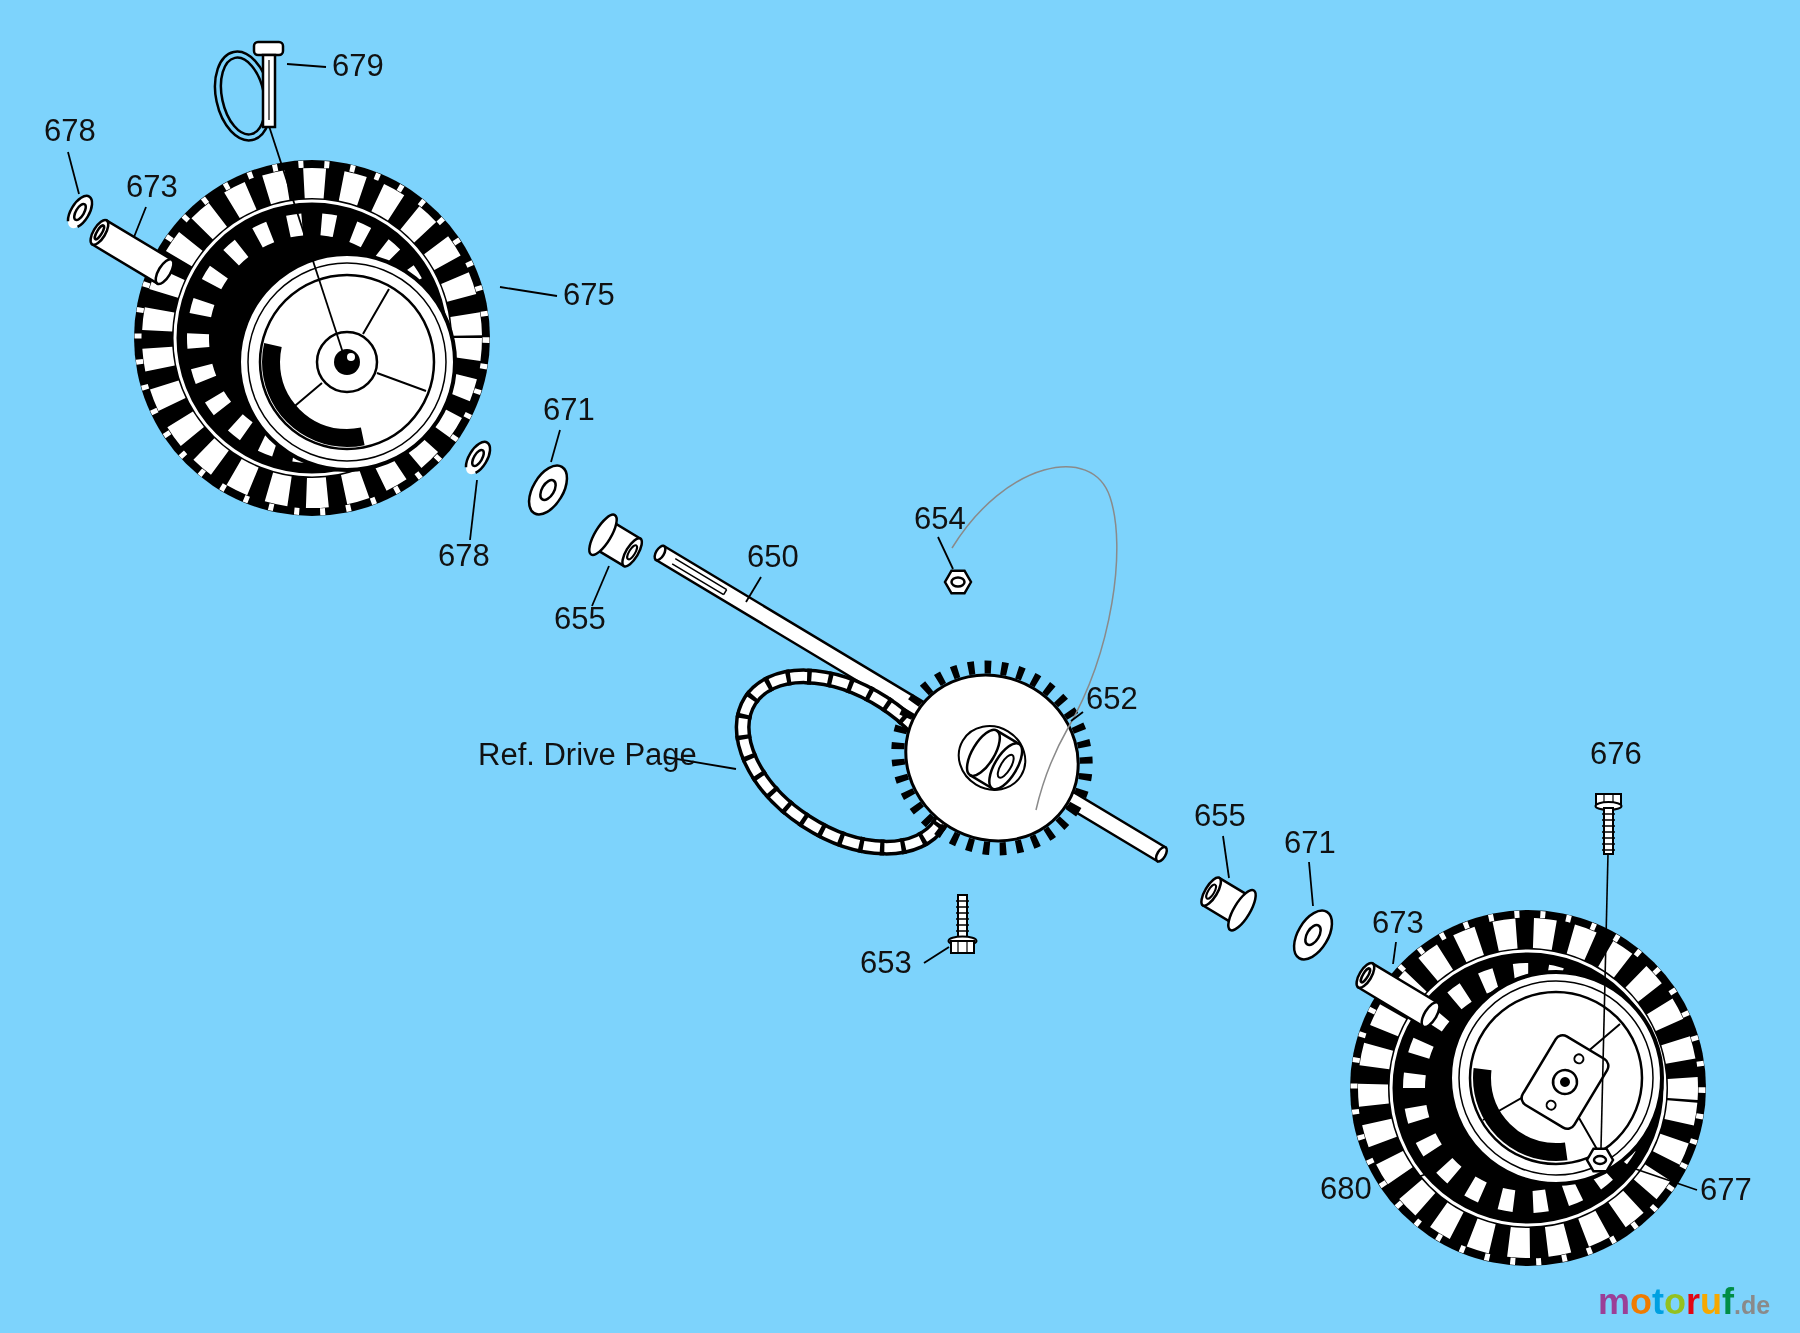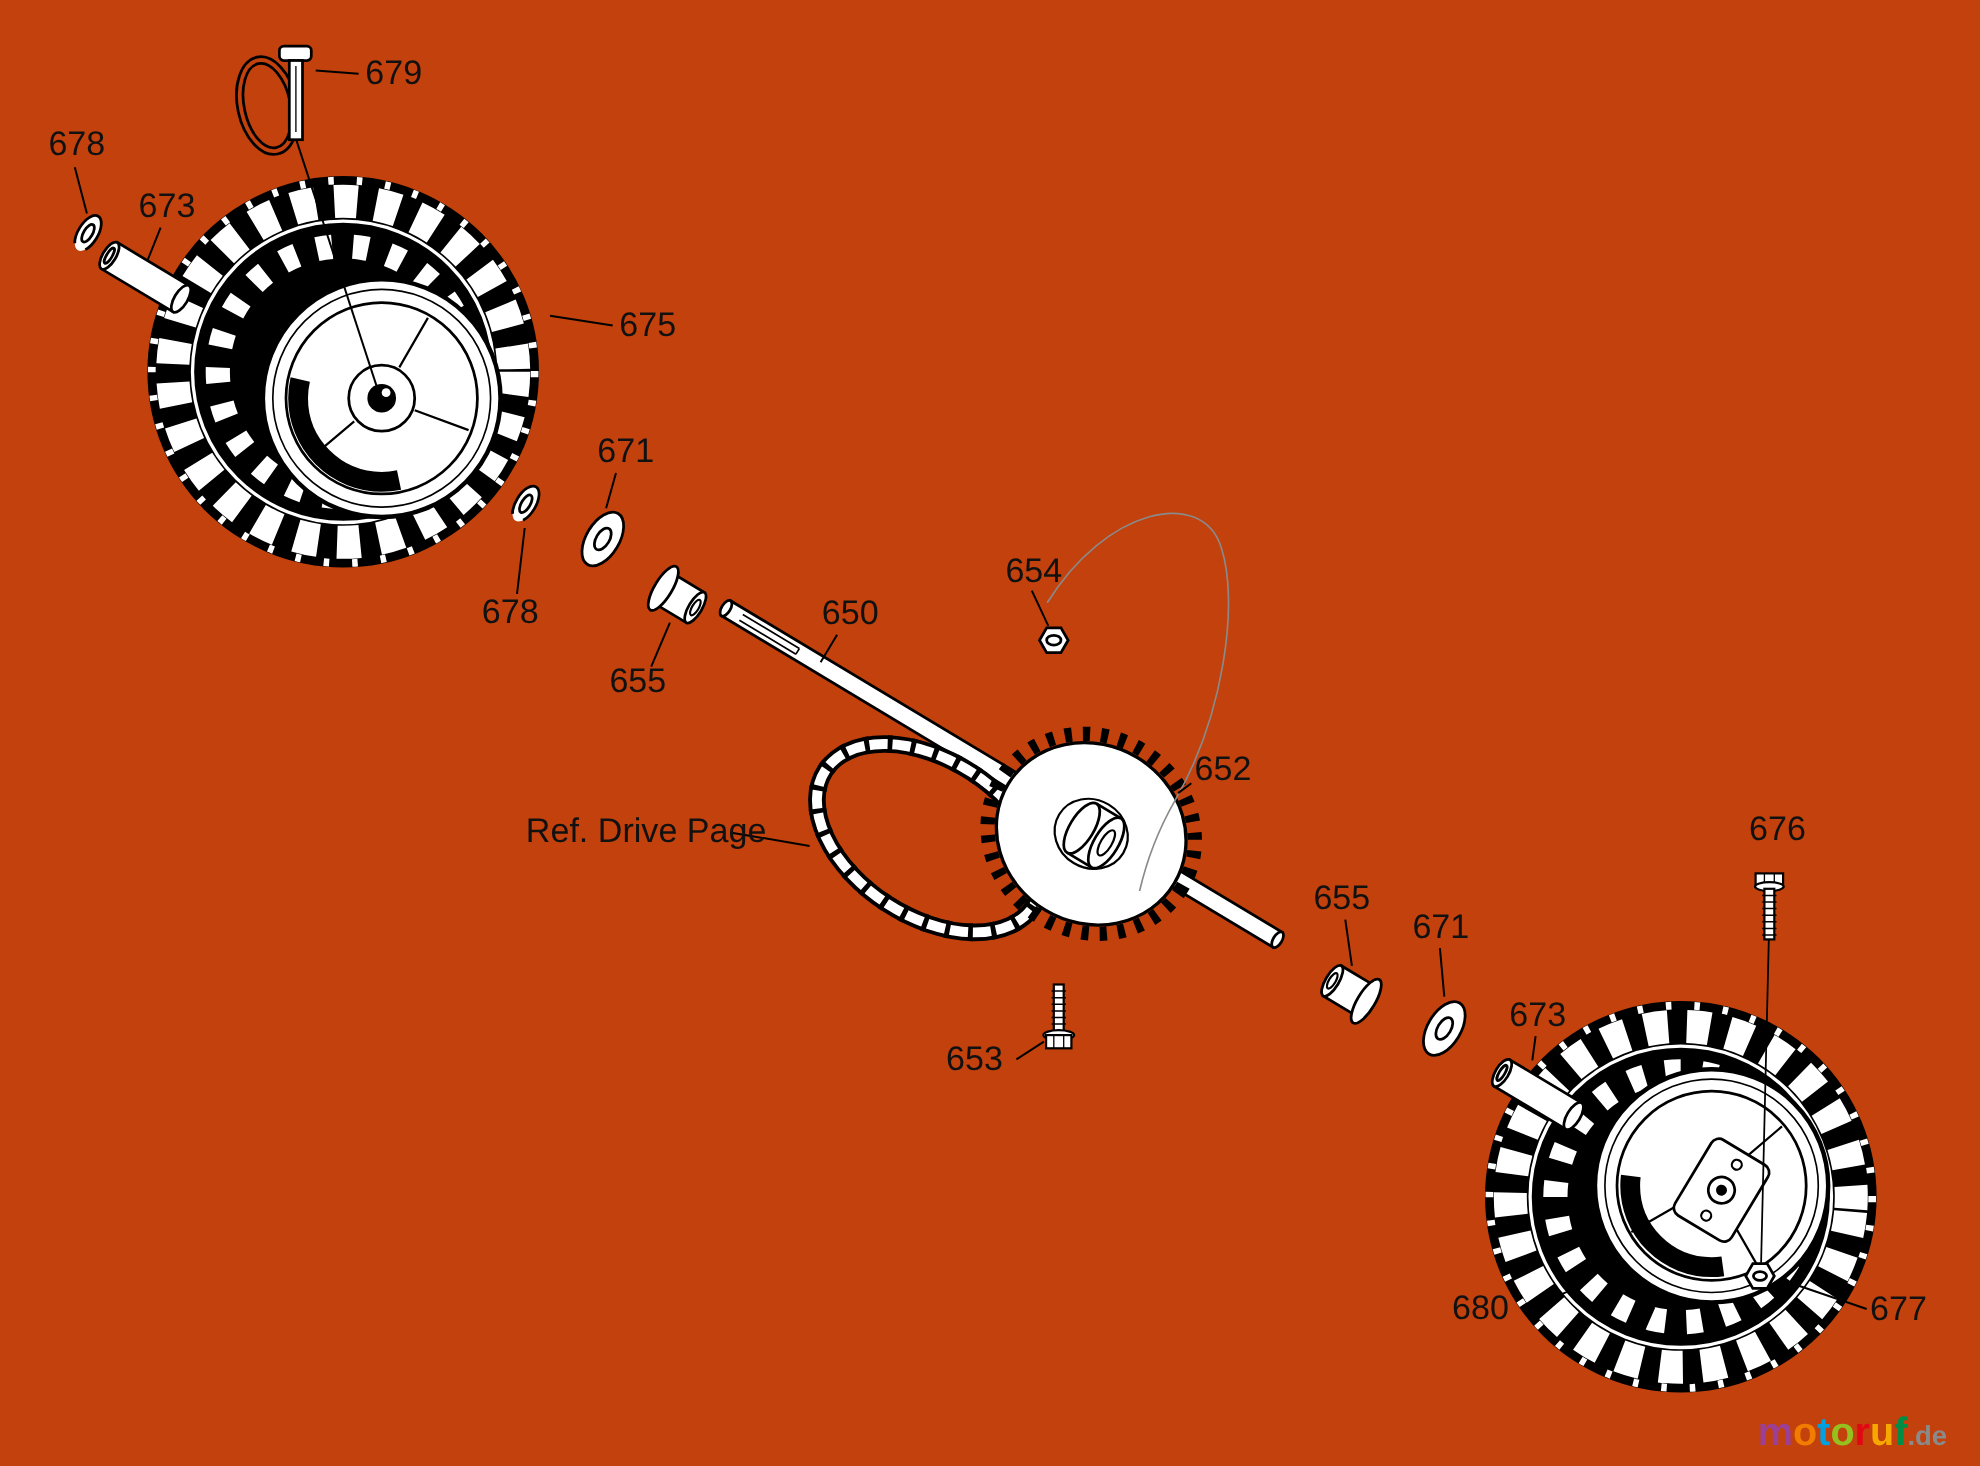--- a/index.html
+++ b/index.html
@@ -1,20 +1,20 @@
 <!DOCTYPE html>
 <html><head>
 <meta charset="utf-8">
 <style>
   html, body { margin: 0; padding: 0; background: #ffffff; }
   .stage {
     position: relative;
     width: 1800px;
     height: 1333px;
-    background: #c2410c;
+    background: #7dd3fc;
     overflow: hidden;
   }
   svg text {
     font-family: "Liberation Sans", "DejaVu Sans", sans-serif;
   }
   .callout {
     font-size: 31px;
     fill: #111111;
   }
 </style>

